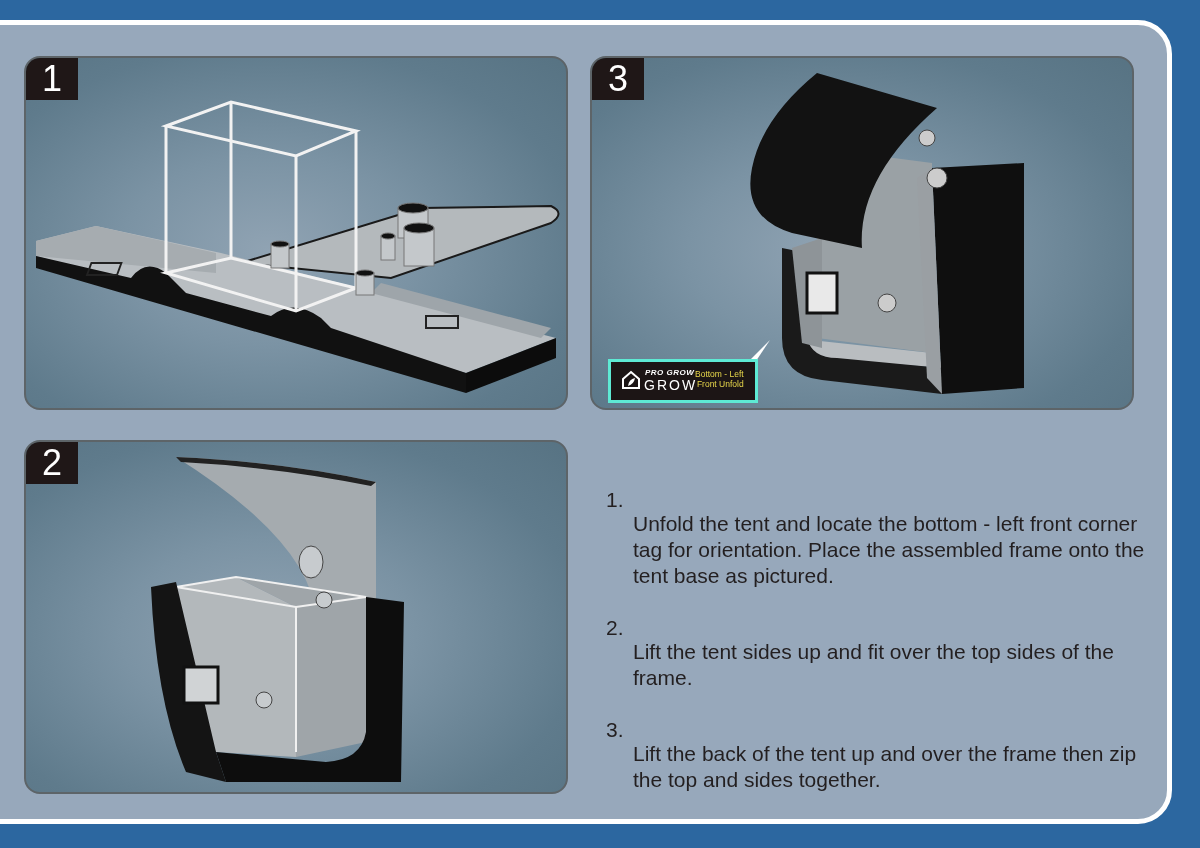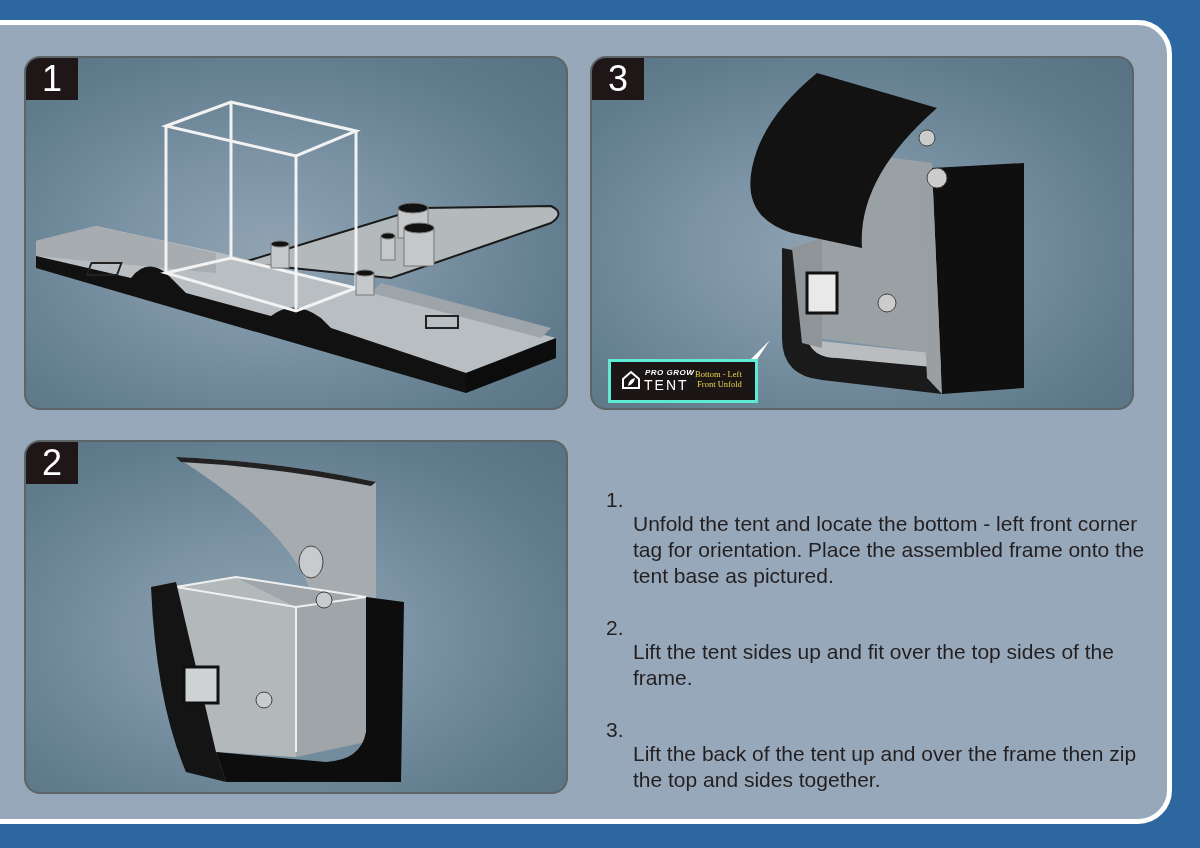--- a/index.html
+++ b/index.html
@@ -13,21 +13,21 @@
   .p2{left:24px;top:440px;width:544px;height:354px;}
   .p3 .badge{width:52px;}
   .illus{position:absolute;left:0;top:0;}
   .instructions{position:absolute;left:606px;top:487px;width:540px;color:#231f20;font-size:21px;line-height:26px;}
   .step{display:flex;margin-bottom:26px;}
   .step .num{width:27px;flex:none;}
   .step .txt{flex:1;margin-top:24px;}
   .tag{position:absolute;left:608px;top:359px;width:144px;height:38px;background:#1c1515;border:3px solid #5eead4;box-sizing:content-box;text-align:right;}
   .tag .brand1{position:absolute;left:34px;top:6px;color:#fff;font-size:8px;font-weight:bold;font-style:italic;letter-spacing:0.5px;}
   .tag .brand2{position:absolute;left:33px;top:15px;color:#fff;font-size:14px;letter-spacing:2px;}
-  .tag .desc{position:absolute;left:84px;top:7px;color:#e9d84b;font-size:8.5px;line-height:10px;font-family:Liberation Serif, serif;}
+  .tag .desc{position:absolute;left:84px;top:7px;color:#e9d84b;font-size:8.5px;line-height:10px;}
   .tag .leaf{position:absolute;left:10px;top:8px;width:20px;height:20px;}
   .pointer{position:absolute;left:740px;top:340px;}
 </style>
 </head>
 <body>
 
 <div class="sheet"></div>
 
 <div class="panel p1">
   <svg class="illus" width="544" height="354">
@@ -98,21 +98,21 @@
 <svg class="pointer" width="40" height="30">
   <path d="M0 30 L30 0 L10 30 Z" fill="#fff"></path>
 </svg>
 
 <div class="tag">
   <svg class="leaf" viewBox="0 0 20 20">
     <path d="M2 9 L10 2 L18 9 L18 18 L2 18 Z" fill="none" stroke="#fff" stroke-width="2"></path>
     <path d="M7 16 Q8 9 14 8 Q13 14 7 16 Z" fill="#fff"></path>
   </svg>
   <span class="brand1">PRO GROW</span>
-  <span class="brand2">TENT</span>
+  <span class="brand2">GROW</span>
   <div class="desc">
     <div>Bottom - Left</div>
     <div>Front Unfold</div>
   </div>
 </div>
 
 <div class="panel p2">
   <svg class="illus" width="544" height="354">
 
     <path d="M150 15 Q260 20 350 40 L350 180 L290 175 Q285 100 150 15 Z" fill="#a5abaf"></path>

